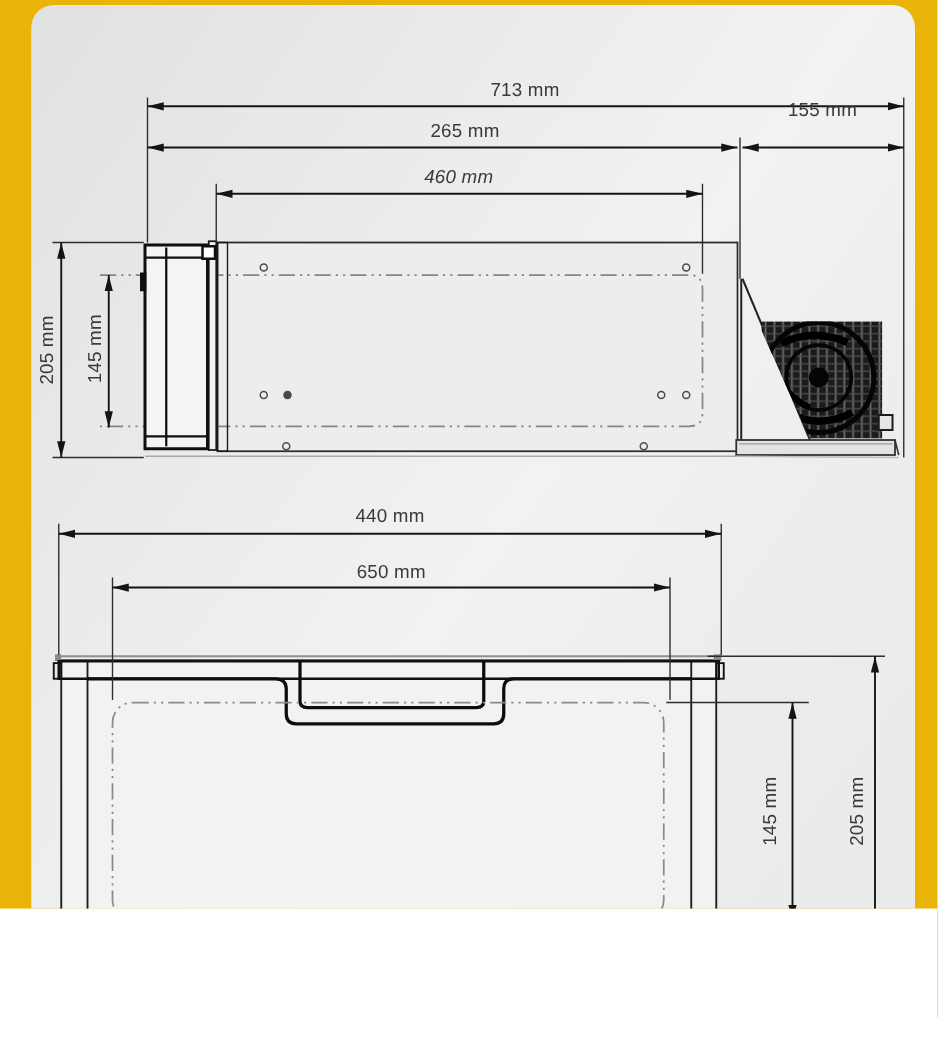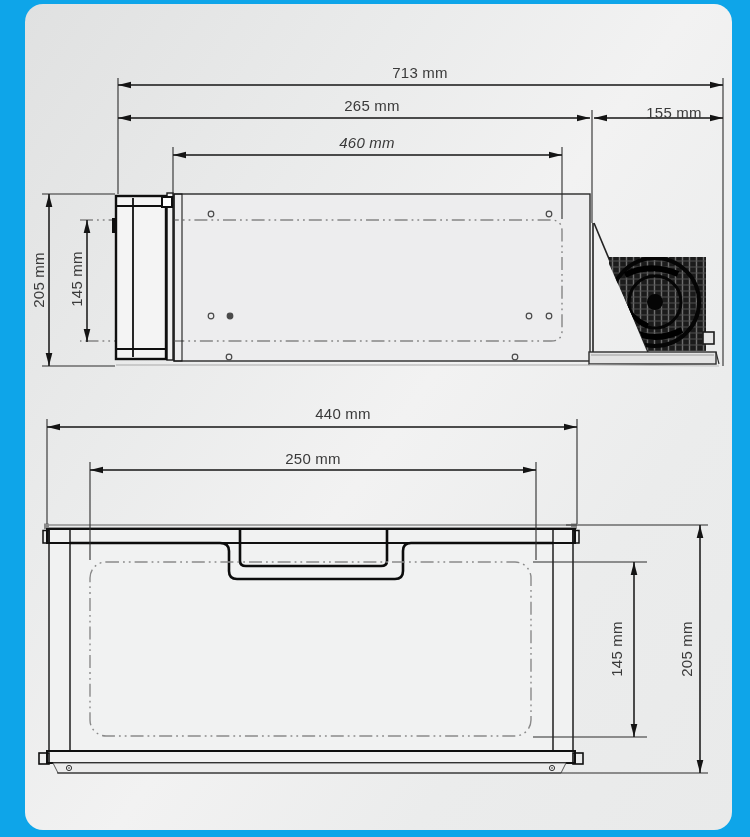--- a/index.html
+++ b/index.html
@@ -1,18 +1,18 @@
 <!DOCTYPE html>
 <html><head>
 <meta charset="utf-8">
 <style>
   html,body{margin:0;padding:0;background:#ffffff;}
   .stage{
-    position:relative;width:750px;height:837px;overflow:hidden;
-    font-family:"Liberation Sans", sans-serif;background:#0ea5e9;
+    position:relative;width:750px;height:727px;overflow:hidden;
+    font-family:"Liberation Sans", sans-serif;background:#eab308;
   }
   .card{
     position:absolute;left:25px;top:4px;width:707px;height:826px;
     border-radius:18px;
     background:linear-gradient(125deg,#e0e1e1 0%,#eaebeb 30%,#f2f2f2 52%,#ebecec 75%,#e9eaea 100%);
   }
   svg.drawing{position:absolute;left:0;top:0;}
   .dim-label{
     position:absolute;font-size:15px;color:#3a3a3a;white-space:nowrap;
     transform:translate(-50%,-50%);letter-spacing:0.2px;
@@ -166,22 +166,22 @@
         <line x1="47" y1="427" x2="577" y2="427" marker-start="url(#ar)" marker-end="url(#ar)"></line>
         <line x1="90" y1="470" x2="536" y2="470" marker-start="url(#ar)" marker-end="url(#ar)"></line>
         <line x1="634" y1="562" x2="634" y2="737" marker-start="url(#ar)" marker-end="url(#ar)"></line>
         <line x1="700" y1="525" x2="700" y2="773" marker-start="url(#ar)" marker-end="url(#ar)"></line>
       </g>
     </g>
   </svg>
 
   <div class="dim-label" style="left:420px;top:72px;">713 mm</div>
   <div class="dim-label" style="left:372px;top:105px;">265 mm</div>
-  <div class="dim-label" style="left:658px;top:112px;margin-left:16px;">155 mm</div>
+  <div class="dim-label" style="left:658px;top:88px;">155 mm</div>
   <div class="dim-label" style="left:367px;top:142px;font-style:italic;">460 mm</div>
   <div class="dim-label vertical" style="left:38px;top:280px;">205 mm</div>
   <div class="dim-label vertical" style="left:76px;top:279px;">145 mm</div>
 
-  <div class="dim-label" style="left:312px;top:413px;margin-left:31px;">440 mm</div>
-  <div class="dim-label" style="left:313px;top:458px;">250 mm</div>
+  <div class="dim-label" style="left:312px;top:413px;">440 mm</div>
+  <div class="dim-label" style="left:313px;top:458px;">650 mm</div>
   <div class="dim-label vertical" style="left:616px;top:649px;">145 mm</div>
   <div class="dim-label vertical" style="left:686px;top:649px;">205 mm</div>
 </div>
 
 </body></html>

